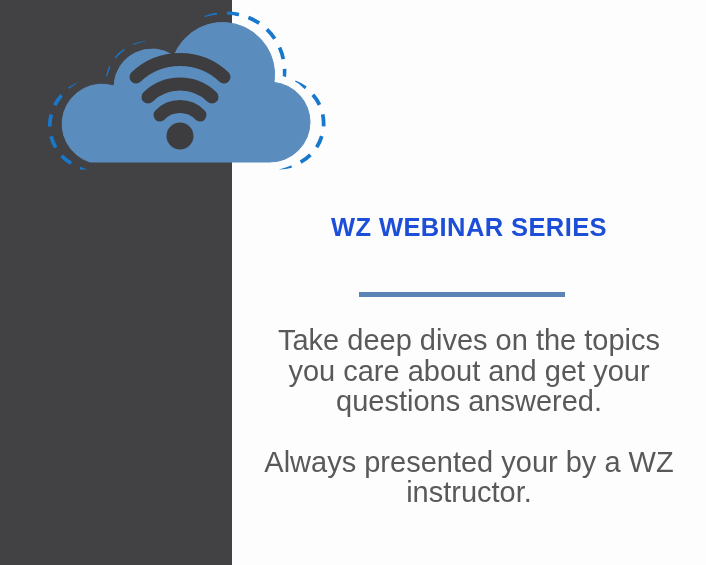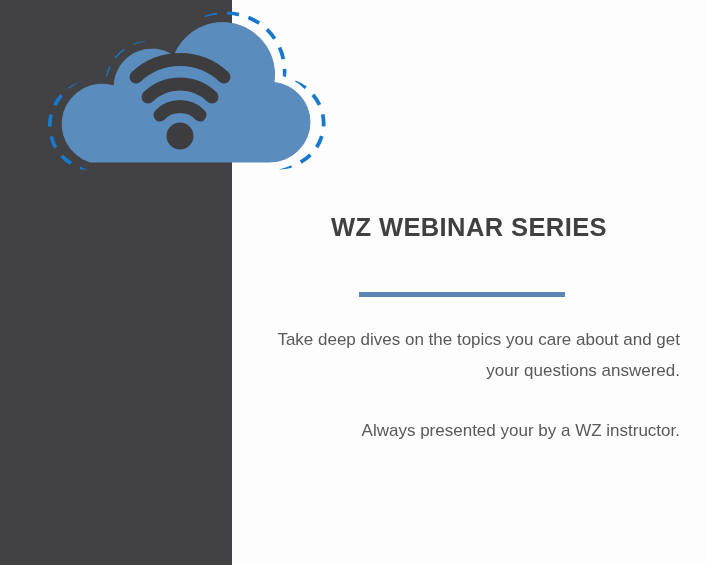--- a/index.html
+++ b/index.html
@@ -66,41 +66,41 @@
     padding: 0;
     position: absolute;
     top: 215px;
     left: 0;
     right: 0;
     text-align: center;
     font-family: "Liberation Sans", sans-serif;
     font-size: 25.5px;
     font-weight: bold;
     letter-spacing: 0.4px;
-    color: #404040;
+    color: #1d4ed8;
     line-height: 1;
     white-space: nowrap;
   }
   #title-divider {
     position: absolute;
     top: 292px;
     left: 127px;
     width: 206px;
     height: 5px;
     background: #5b85b5;
   }
   #body-copy {
     position: absolute;
     top: 325px;
     left: 26px;
     right: 26px;
-    text-align: right;
+    text-align: center;
     color: #59595b;
     font-family: "Liberation Sans", sans-serif;
-    font-size: 17px;
+    font-size: 29px;
     line-height: 30.5px;
     font-weight: 400;
   }
   #body-copy p {
     margin: 0;
   }
   #body-copy p + p {
     margin-top: 30px;
   }
 </style>

